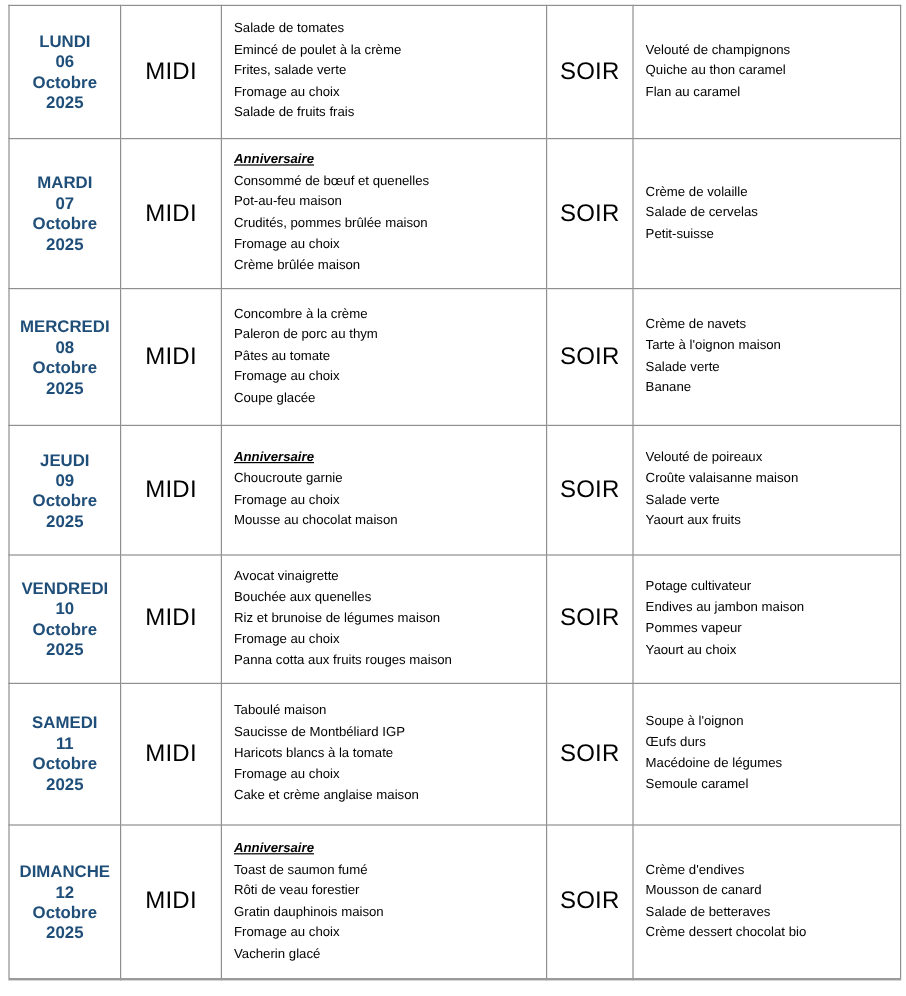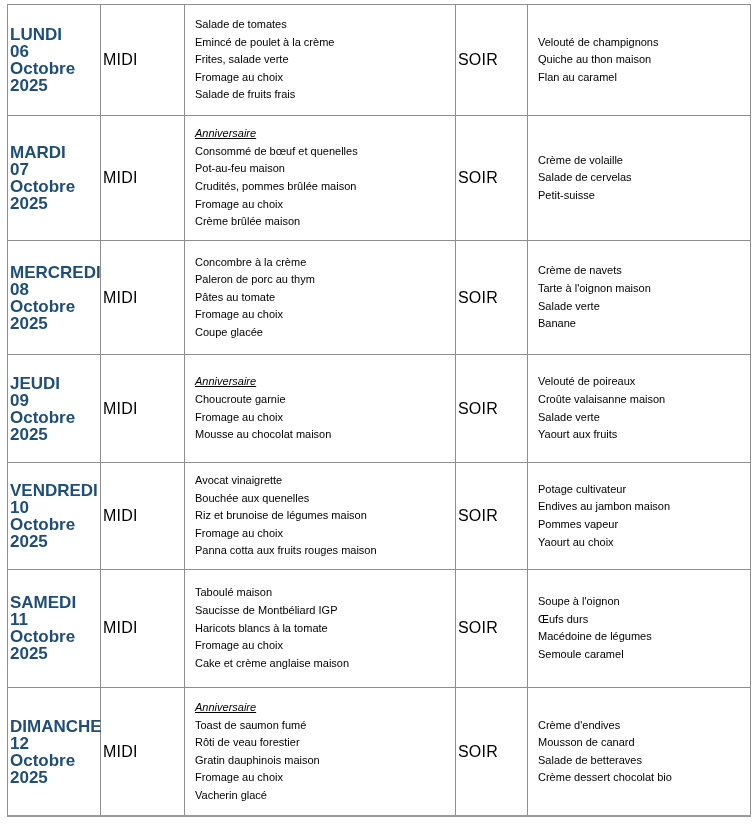--- a/index.html
+++ b/index.html
@@ -37,41 +37,42 @@
   }
   tr:nth-child(1) { height: 111px; }
   tr:nth-child(2) { height: 125px; }
   tr:nth-child(3) { height: 114px; }
   tr:nth-child(4) { height: 108px; }
   tr:nth-child(5) { height: 86px; }
   tr:nth-child(6) { height: 118px; }
   tr:nth-child(7) { height: 129px; }
 
   td.day-cell {
+    text-align: center;
     color: #1F4E79;
     font-weight: bold;
-    font-size: 17px;
+    font-size: 14px;
     line-height: 17px;
     padding: 2px;
     margin-top: 13px;
   }
   td.label-cell {
-    text-align: left;
-    font-size: 16px;
+    text-align: center;
+    font-size: 20px;
     letter-spacing: 0.2px;
     padding: 2px;
   }
   td.menu-cell {
     font-size: 11px;
     line-height: 17.6px;
     padding: 9px 6px 9px 10px;
   }
   .menu-item { white-space: nowrap; overflow: hidden; }
   .special-heading {
-    font-weight: normal;
+    font-weight: bold;
     font-style: italic;
     text-decoration: underline;
     white-space: nowrap;
   }
 </style>
 </head>
 <body>
 
 <div class="page">
   <table class="menu-table">
@@ -94,21 +95,21 @@
           <td class="menu-cell">
             <div class="menu-item">Salade de tomates</div>
             <div class="menu-item">Emincé de poulet à la crème</div>
             <div class="menu-item">Frites, salade verte</div>
             <div class="menu-item">Fromage au choix</div>
             <div class="menu-item">Salade de fruits frais</div>
           </td>
           <td class="label-cell"><span>SOIR</span></td>
           <td class="menu-cell">
             <div class="menu-item">Velouté de champignons</div>
-            <div class="menu-item">Quiche au thon maison</div>
+            <div class="menu-item">Quiche au thon caramel</div>
             <div class="menu-item">Flan au caramel</div>
           </td>
         </tr>
         <tr>
           <td class="day-cell">
             <div>MARDI</div>
             <div>07</div>
             <div>Octobre</div>
             <div>2025</div>
           </td>

